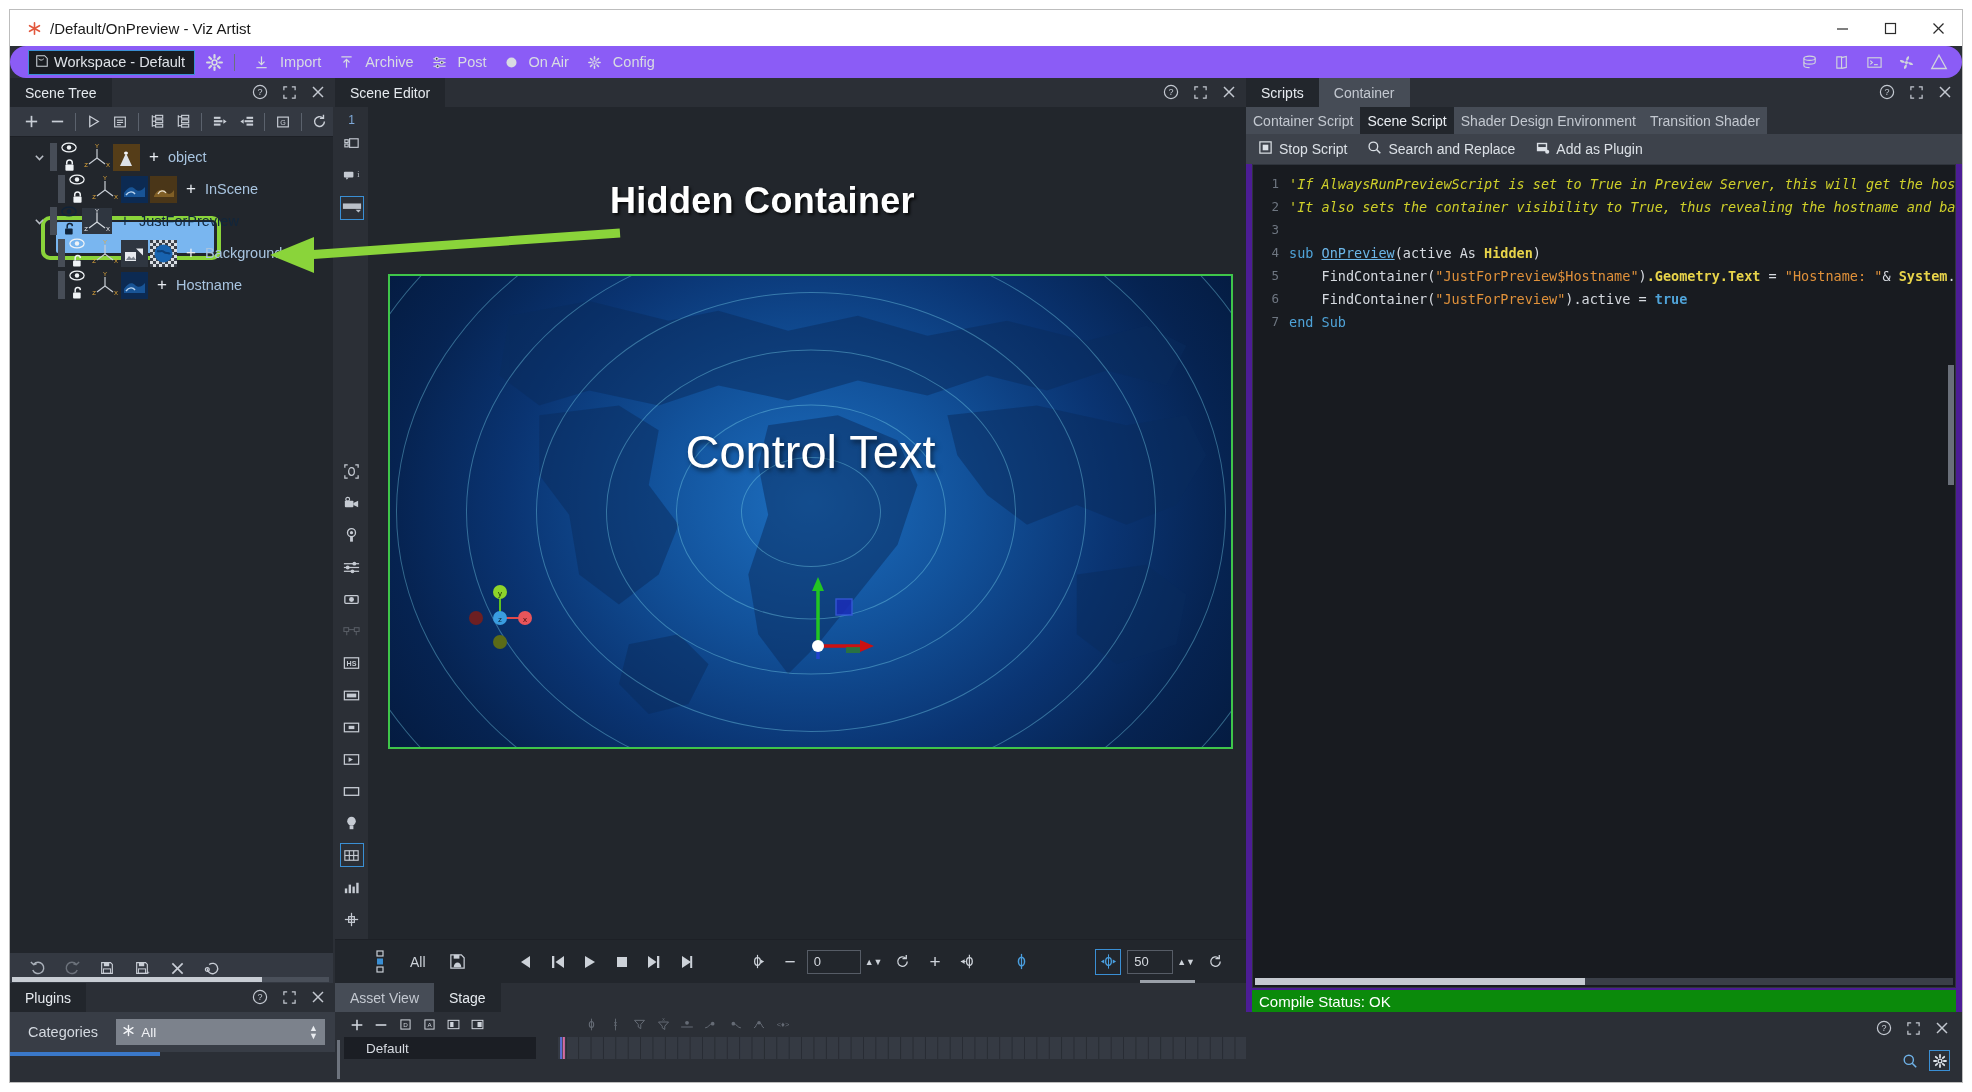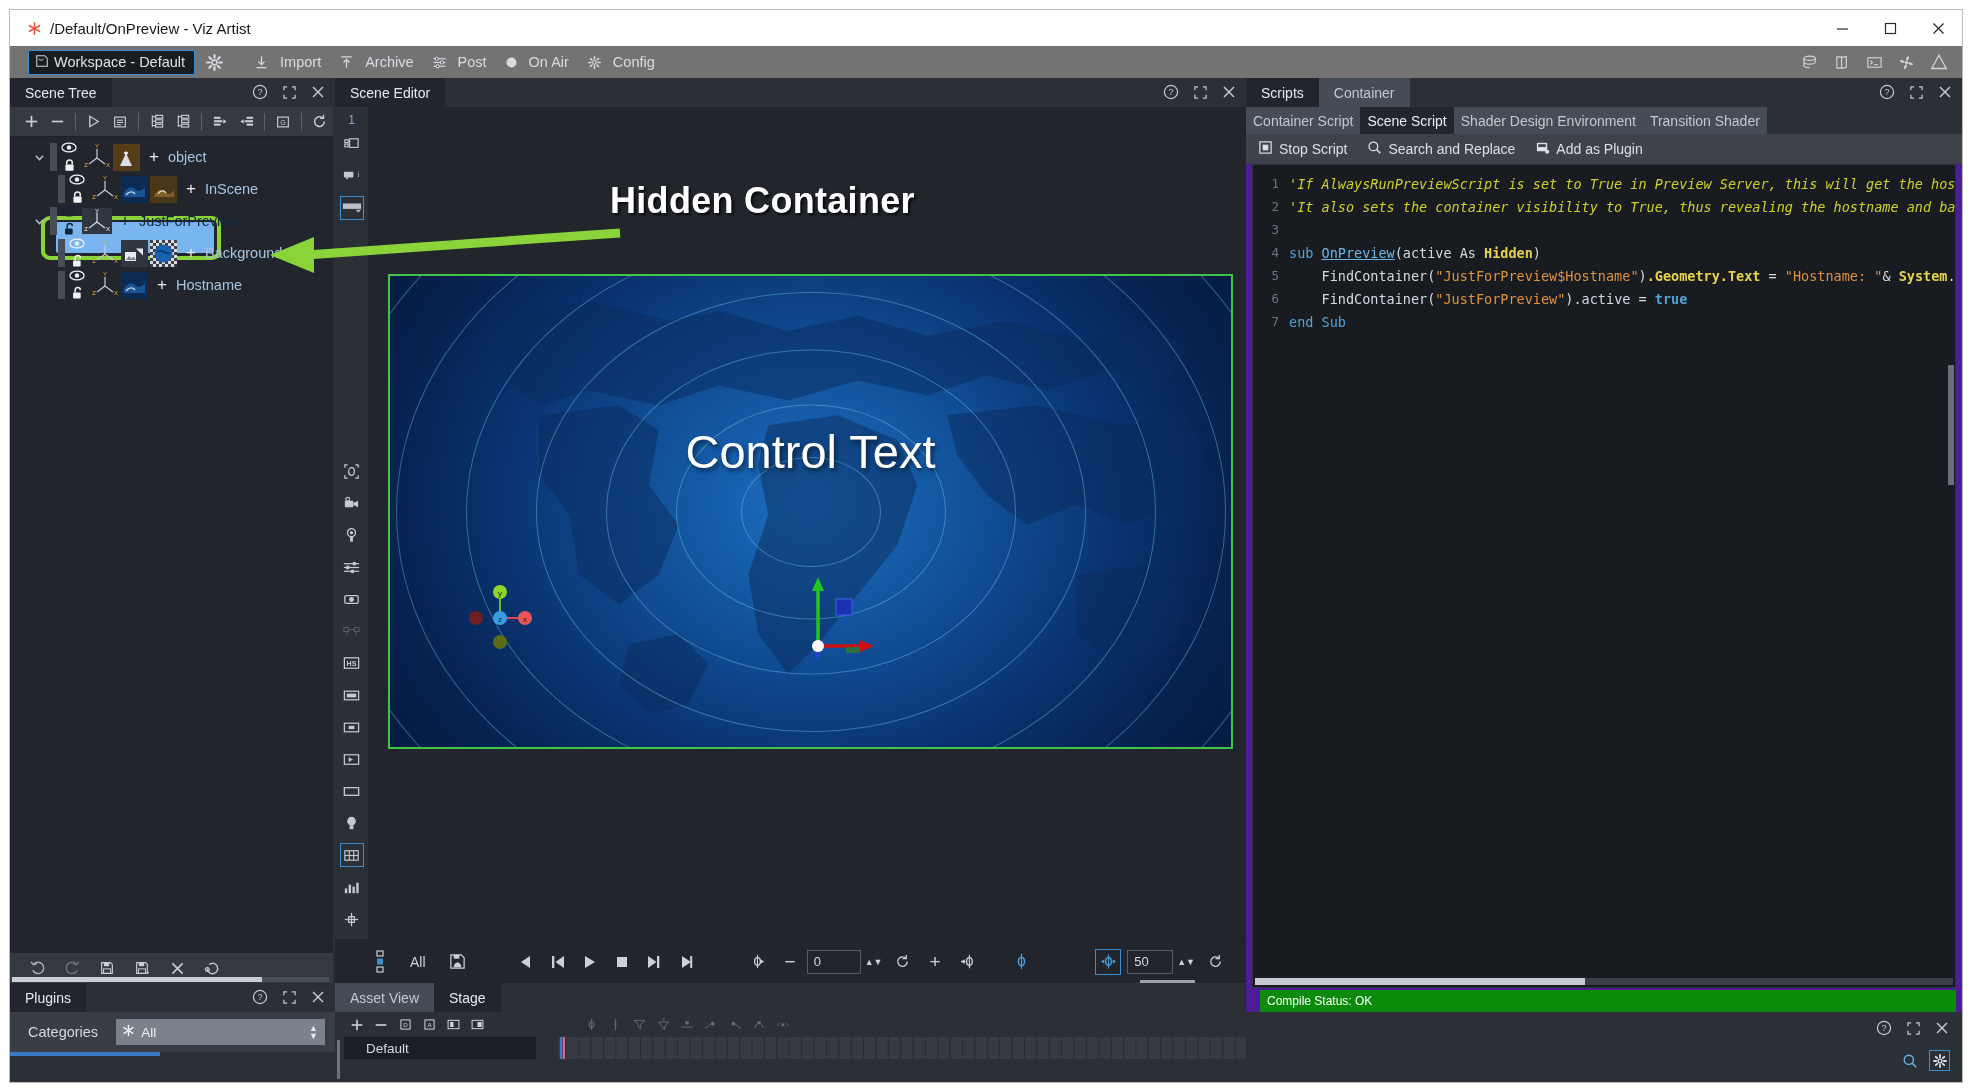--- a/index.html
+++ b/index.html
@@ -24,22 +24,22 @@
     display:flex; align-items:center; justify-content:center;
     color:#e2573c; font-size:17px; line-height:1;}
   .title-text{ font-size:15px; color:#1a1a1a; }
   .win-btns{ position:absolute; right:0; top:0; height:36px; display:flex; }
   .win-btn{ width:48px; height:36px; display:flex; align-items:center;
     justify-content:center; color:#2b2b2b; font-size:16px; }
   .win-btn svg{ display:block; }
 
   
   .menubar{
-    height:32px; background:#737373; display:flex; align-items:center;
-    flex:none; position:relative; padding-left:18px;
+    height:32px; background:#8b5cf6; display:flex; align-items:center;
+    flex:none; position:relative; padding-left:18px;border-radius:16px;
   }
   .ws-btn{
     height:25px; background:#191c21; border:1px solid #3a8fd4;
     display:flex; align-items:center; padding:0 9px 0 6px; gap:5px;
     color:#dfe3e8; font-size:14.5px; margin-right:10px;
   }
   .menu-sep{ width:1px; height:17px; background:#6a717c; margin:0 10px; }
   .menu-item{
     display:flex; align-items:center; gap:11px; color:#d8dce2;
     font-size:14.5px; padding:0 9px; height:26px;
@@ -251,22 +251,22 @@
   }
   .code-hscroll-track{
     position:absolute; left:2px; bottom:2px; height:7px; right:2px;
     background:#3a3f48;
   }
   .code-vscroll{
     position:absolute; right:1px; top:200px; width:6px; height:120px;
     background:#6a707a;
   }
   .compile-status{
-    height:22px; background:#0b8a0b; color:#ffffff; font-size:12px;
-    display:flex; align-items:center; padding-left:7px; margin:2px 6px 0 14px;
+    height:22px; background:#0b8a0b; color:#ffffff; font-size:15px;
+    display:flex; align-items:center; padding-left:7px; margin:2px 6px 0 6px;
     flex:none;
   }
   .right-bottom{
     height:70px; flex:none; background:#2b2f36; position:relative;
   }
   .rb-icons{ position:absolute; right:12px; top:8px; display:flex; gap:13px;
              color:#c3c8d0; align-items:center;}
   .rb-icons2{ position:absolute; right:12px; top:38px; display:flex; gap:11px;
              color:#9fc6e8; align-items:center;}
   .gear-boxed{ border:1px solid #3a8fd4; width:21px; height:21px;

